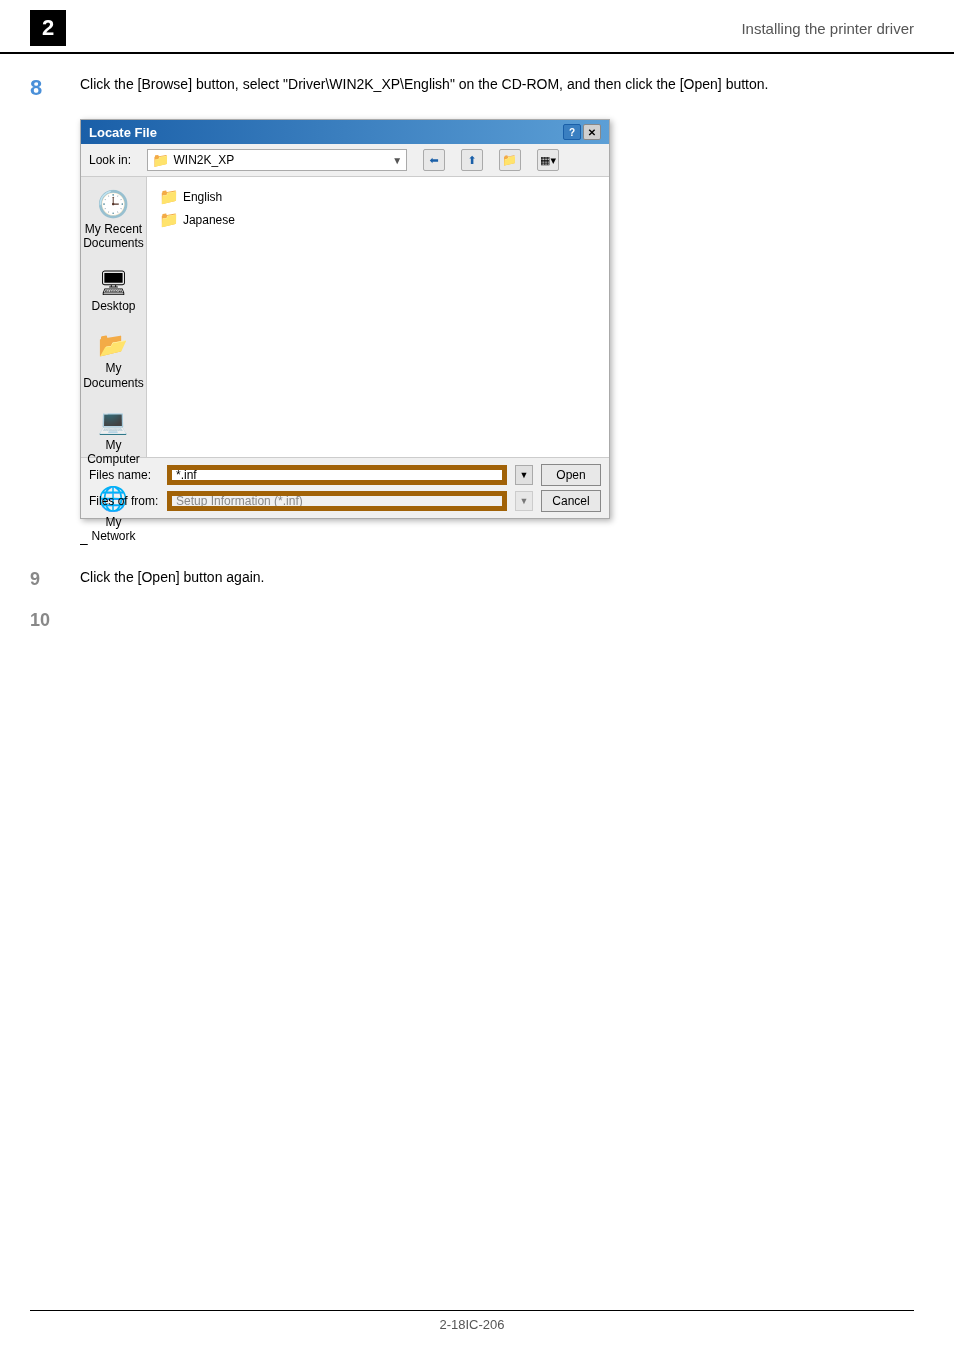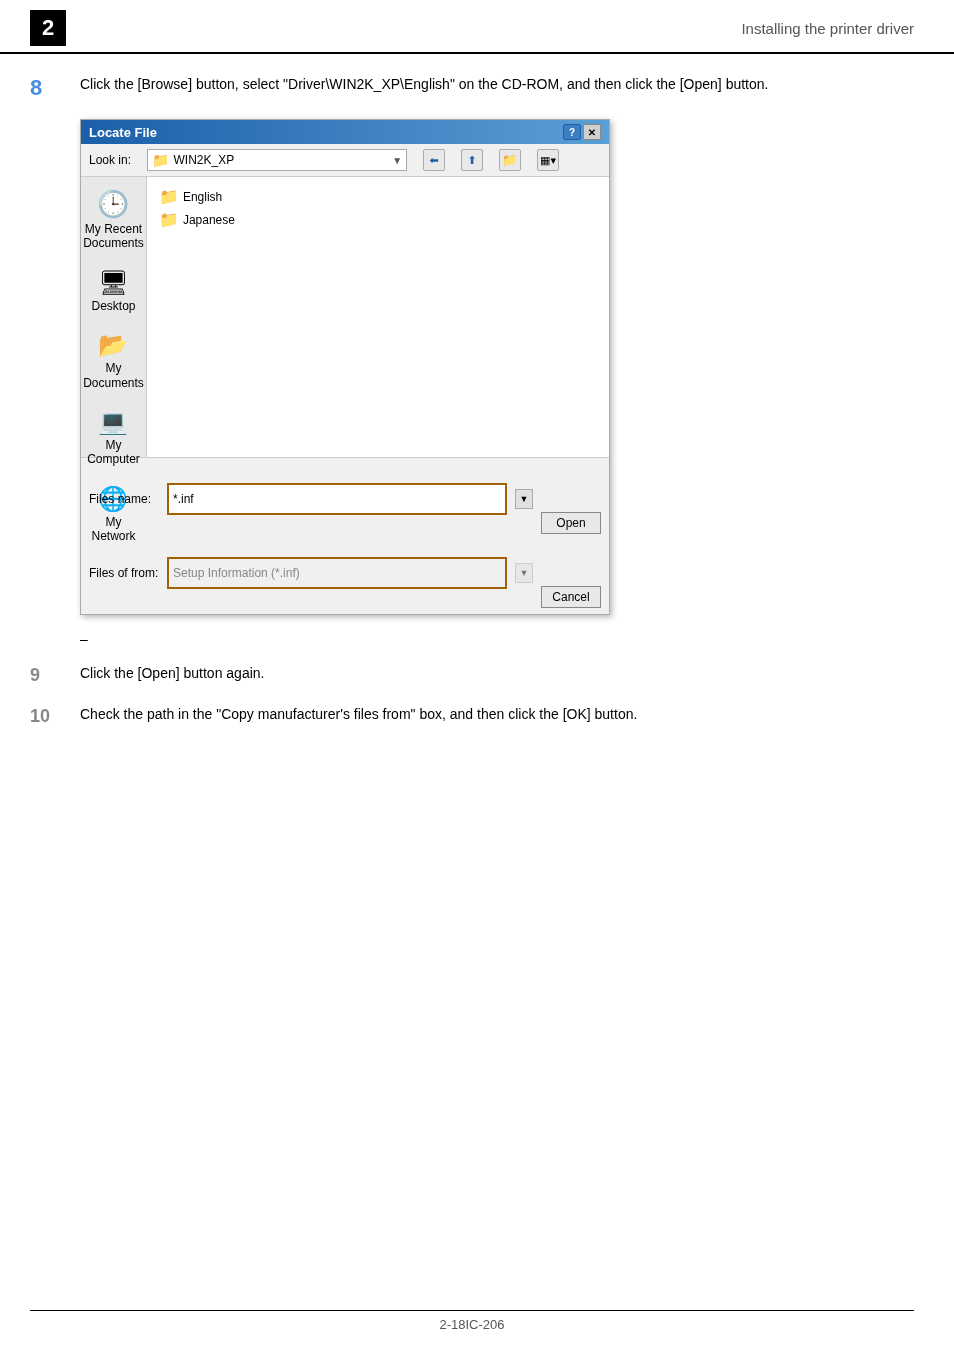--- a/index.html
+++ b/index.html
@@ -241,22 +241,22 @@
       gap: 8px;
     }
     .footer-label {
       font-size: 12px;
       white-space: nowrap;
       min-width: 70px;
     }
     .footer-input {
       flex: 1;
       background: #fff;
-      border: 2px solid #a16207;
-      height: 32px;
+      border: 5px solid #a16207;
+      height: 20px;
       padding: 0 4px;
       font-size: 12px;
     }
     .footer-input-disabled {
       background: #f0f0f0;
       color: #888;
     }
     .footer-input-arrow {
       width: 18px;
       height: 20px;
@@ -272,21 +272,20 @@
       min-width: 60px;
       height: 22px;
       background: #e8e8e8;
       border: 1px solid #888;
       font-size: 12px;
       cursor: pointer;
       display: flex;
       align-items: center;
       justify-content: center;
       padding: 0 8px;
-      margin-top: 48px;
     }
 
     
     .page-footer {
       position: absolute;
       bottom: 20px;
       left: 30px;
       right: 40px;
       border-top: 1px solid #000;
       display: flex;
@@ -402,21 +401,20 @@
     <span class="note-dash">–</span>
   </div>
 
   <div class="step">
     <div class="step-num-sm">9</div>
     <div class="step-text">Click the [Open] button again.</div>
   </div>
 
   <div class="step">
     <div class="step-num-sm">10</div>
-    <div class="step-text">Check the path in the "Copy manufacturer's files from" box, and then click the [OK] button.</div>
   </div>
 
 </div>
 
 <div class="page-footer">
   <span>2-18</span>
   <span>IC-206</span>
 </div>
 
 </body></html>

